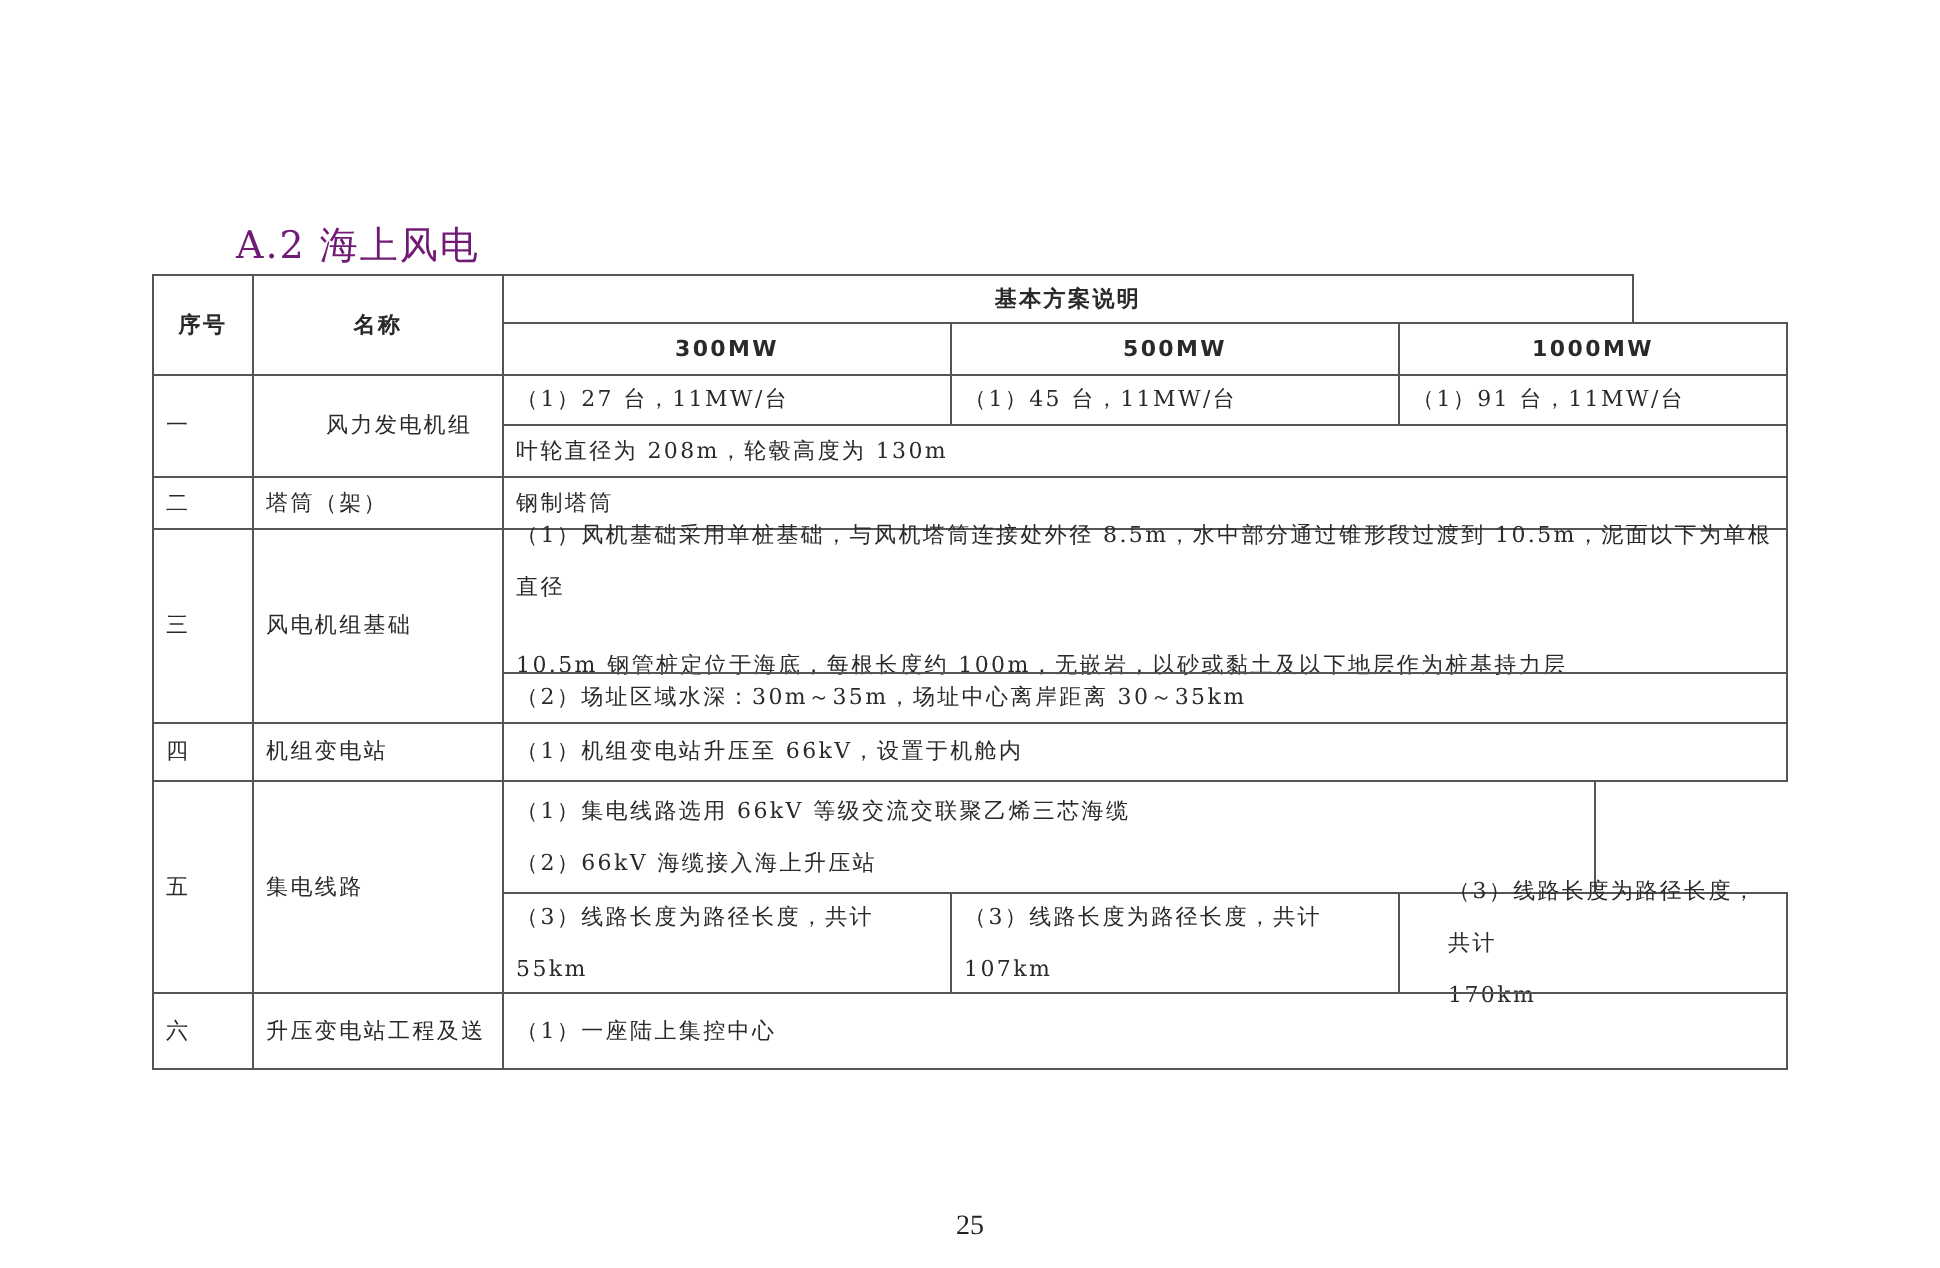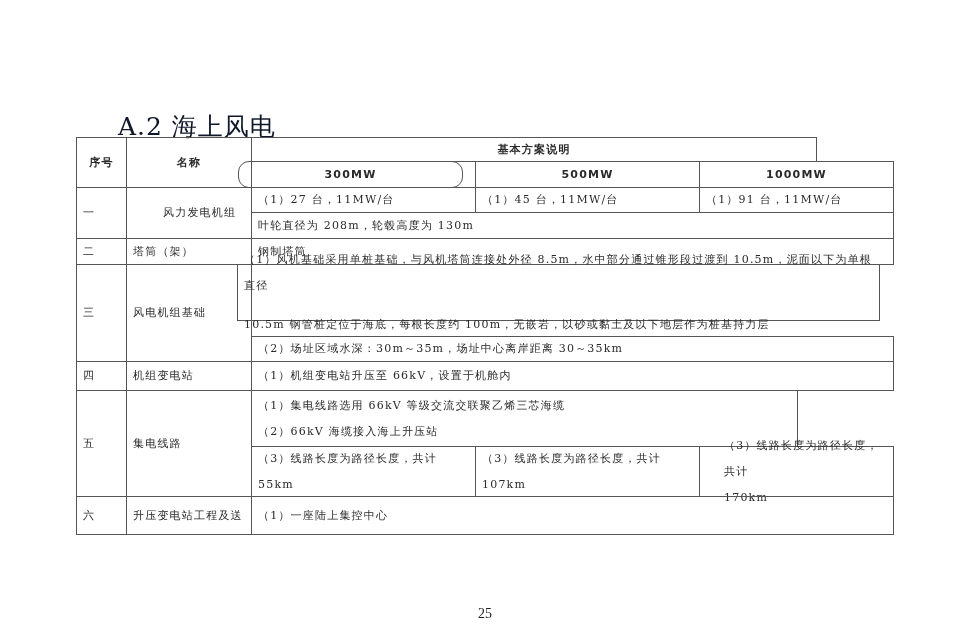--- a/index.html
+++ b/index.html
@@ -1,56 +1,56 @@
 <!DOCTYPE html>
 <html><head>
 <meta charset="utf-8">
 <style>
   html, body { margin: 0; padding: 0; background: #ffffff; }
   body { width: 970px; height: 634px; position: relative; overflow: hidden;
          font-family: "DejaVu Serif", "Liberation Serif", serif; color: #1a1a1a; }
-  .title { position: absolute; left: 118px; top: 110px; font-size: 25px; letter-spacing: 1px; color: #0f172a; }
+  .title { position: absolute; left: 118px; top: 110px; font-size: 19px; letter-spacing: 1px; color: #701a75; }
   .tbl { position: absolute; left: 76px; top: 137px; width: 818px; height: 398px; }
   .cell { position: absolute; box-sizing: border-box; border: 1px solid #555; font-size: 11px;
           display: flex; align-items: center; padding: 0 6px; letter-spacing: 1.2px; line-height: 26px; color: #2a2a2a; }
   .center { justify-content: center; }
   .hdr { font-weight: bold; font-family: "DejaVu Sans", "Liberation Sans", sans-serif; font-size: 11px; }
   .multi { flex-direction: column; align-items: flex-start; justify-content: center; }
   .multi span { display: block; }
   .pageno { position: absolute; left: 0; width: 970px; top: 606px; text-align: center;
             font-size: 14px; font-family: "Liberation Serif", serif; color: #222; }
 </style>
 </head>
 <body>
 
 <div class="title">A.2 海上风电</div>
 
 <div class="tbl">
 
   <div class="cell center hdr" style="left:50px;top:0;width:126px;height:51px;">名称</div>
   <div class="cell center hdr" style="left:0;top:0;width:51px;height:51px;">序号</div>
   <div class="cell center hdr" style="left:175px;top:0;width:566px;height:25px;">基本方案说明</div>
-  <div class="cell center hdr" style="left:162px;top:24px;width:225px;height:27px;border-radius:11px;">300MW</div>
+  <div class="cell center hdr" style="left:175px;top:24px;width:225px;height:27px;">300MW</div>
   <div class="cell center hdr" style="left:399px;top:24px;width:225px;height:27px;">500MW</div>
   <div class="cell center hdr" style="left:623px;top:24px;width:195px;height:27px;">1000MW</div>
 
   <div class="cell" style="left:0;top:50px;width:51px;height:52px;">一</div>
   <div class="cell" style="left:50px;top:50px;width:126px;height:52px;padding-left:36px;">风力发电机组</div>
   <div class="cell" style="left:175px;top:50px;width:225px;height:26px;">（1）27 台，11MW/台</div>
   <div class="cell" style="left:399px;top:50px;width:225px;height:26px;">（1）45 台，11MW/台</div>
   <div class="cell" style="left:623px;top:50px;width:195px;height:26px;">（1）91 台，11MW/台</div>
   <div class="cell" style="left:175px;top:75px;width:643px;height:27px;">叶轮直径为 208m，轮毂高度为 130m</div>
 
   <div class="cell" style="left:0;top:101px;width:51px;height:27px;">二</div>
   <div class="cell" style="left:50px;top:101px;width:126px;height:27px;">塔筒（架）</div>
   <div class="cell" style="left:175px;top:101px;width:643px;height:27px;">钢制塔筒</div>
 
   <div class="cell" style="left:0;top:127px;width:51px;height:98px;">三</div>
   <div class="cell" style="left:50px;top:127px;width:126px;height:98px;">风电机组基础</div>
-  <div class="cell multi" style="left:161px;top:127px;width:643px;height:57px;gap:13px;">
+  <div class="cell multi" style="left:175px;top:127px;width:643px;height:73px;gap:13px;">
     <span>（1）风机基础采用单桩基础，与风机塔筒连接处外径 8.5m，水中部分通过锥形段过渡到 10.5m，泥面以下为单根直径</span>
     <span>10.5m 钢管桩定位于海底，每根长度约 100m，无嵌岩，以砂或黏土及以下地层作为桩基持力层</span>
   </div>
   <div class="cell" style="left:175px;top:199px;width:643px;height:26px;">（2）场址区域水深：30m～35m，场址中心离岸距离 30～35km</div>
 
   <div class="cell" style="left:0;top:224px;width:51px;height:30px;">四</div>
   <div class="cell" style="left:50px;top:224px;width:126px;height:30px;">机组变电站</div>
   <div class="cell" style="left:175px;top:224px;width:643px;height:30px;">（1）机组变电站升压至 66kV，设置于机舱内</div>
 
   <div class="cell" style="left:0;top:253px;width:51px;height:107px;">五</div>

